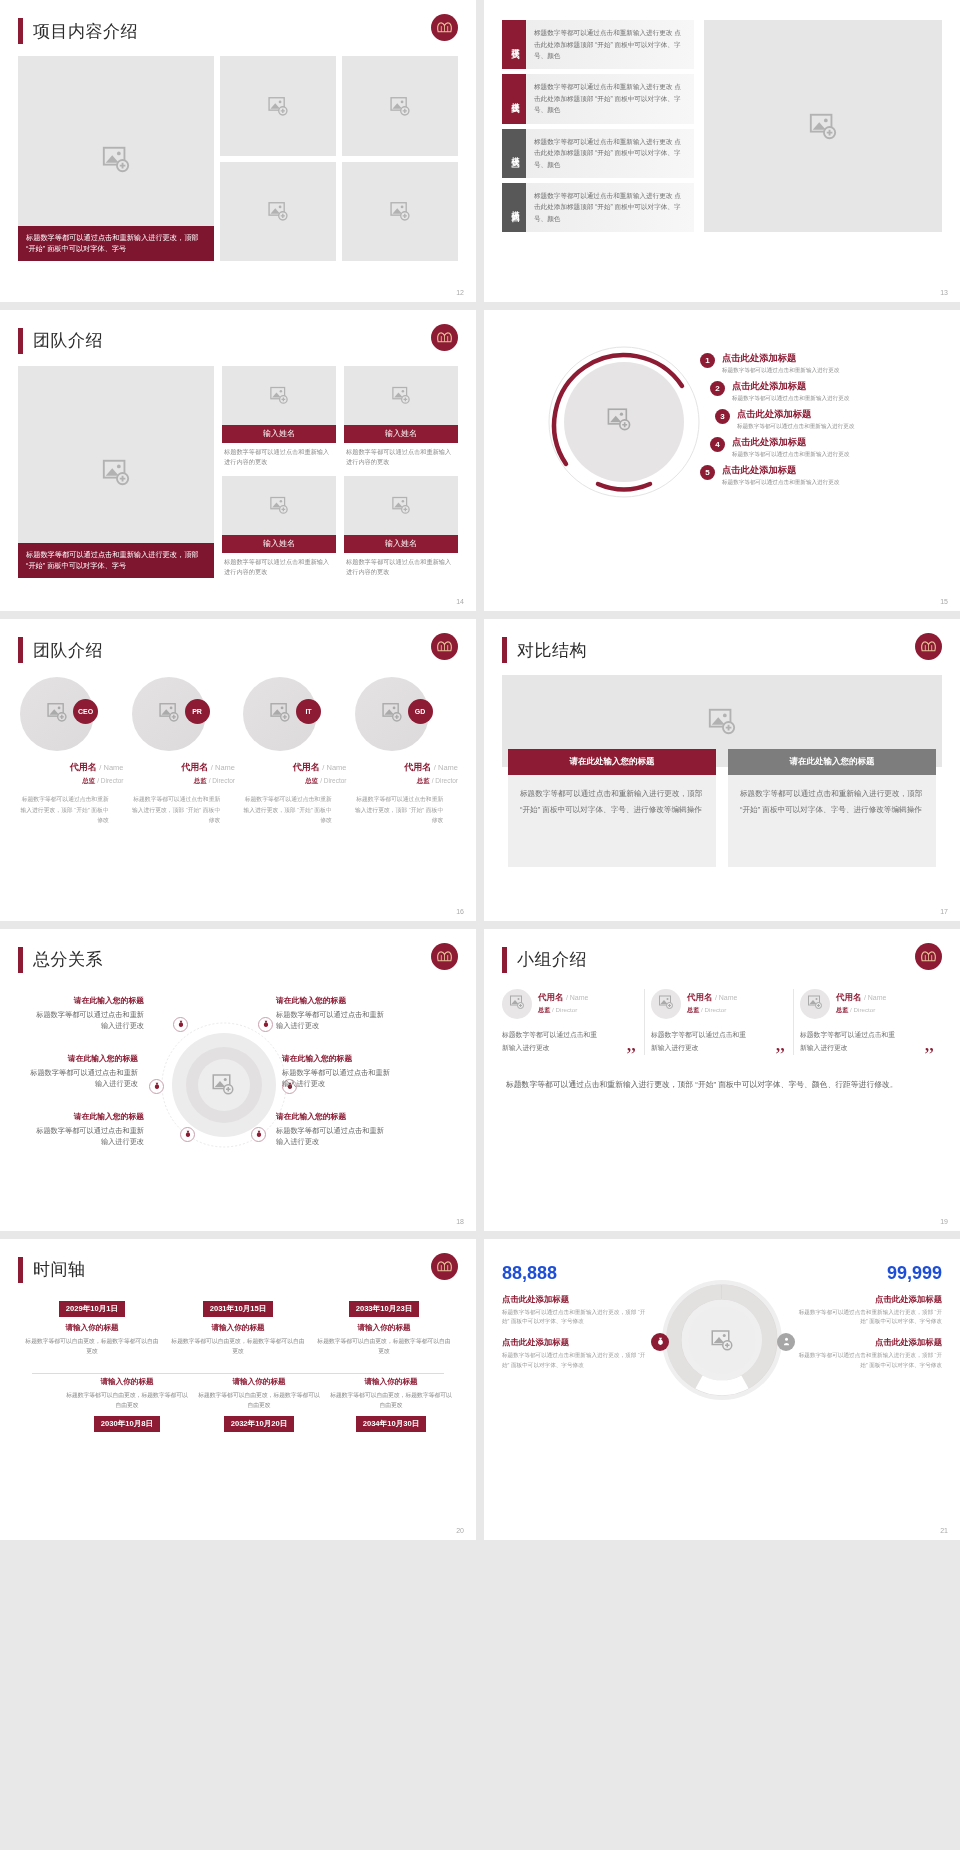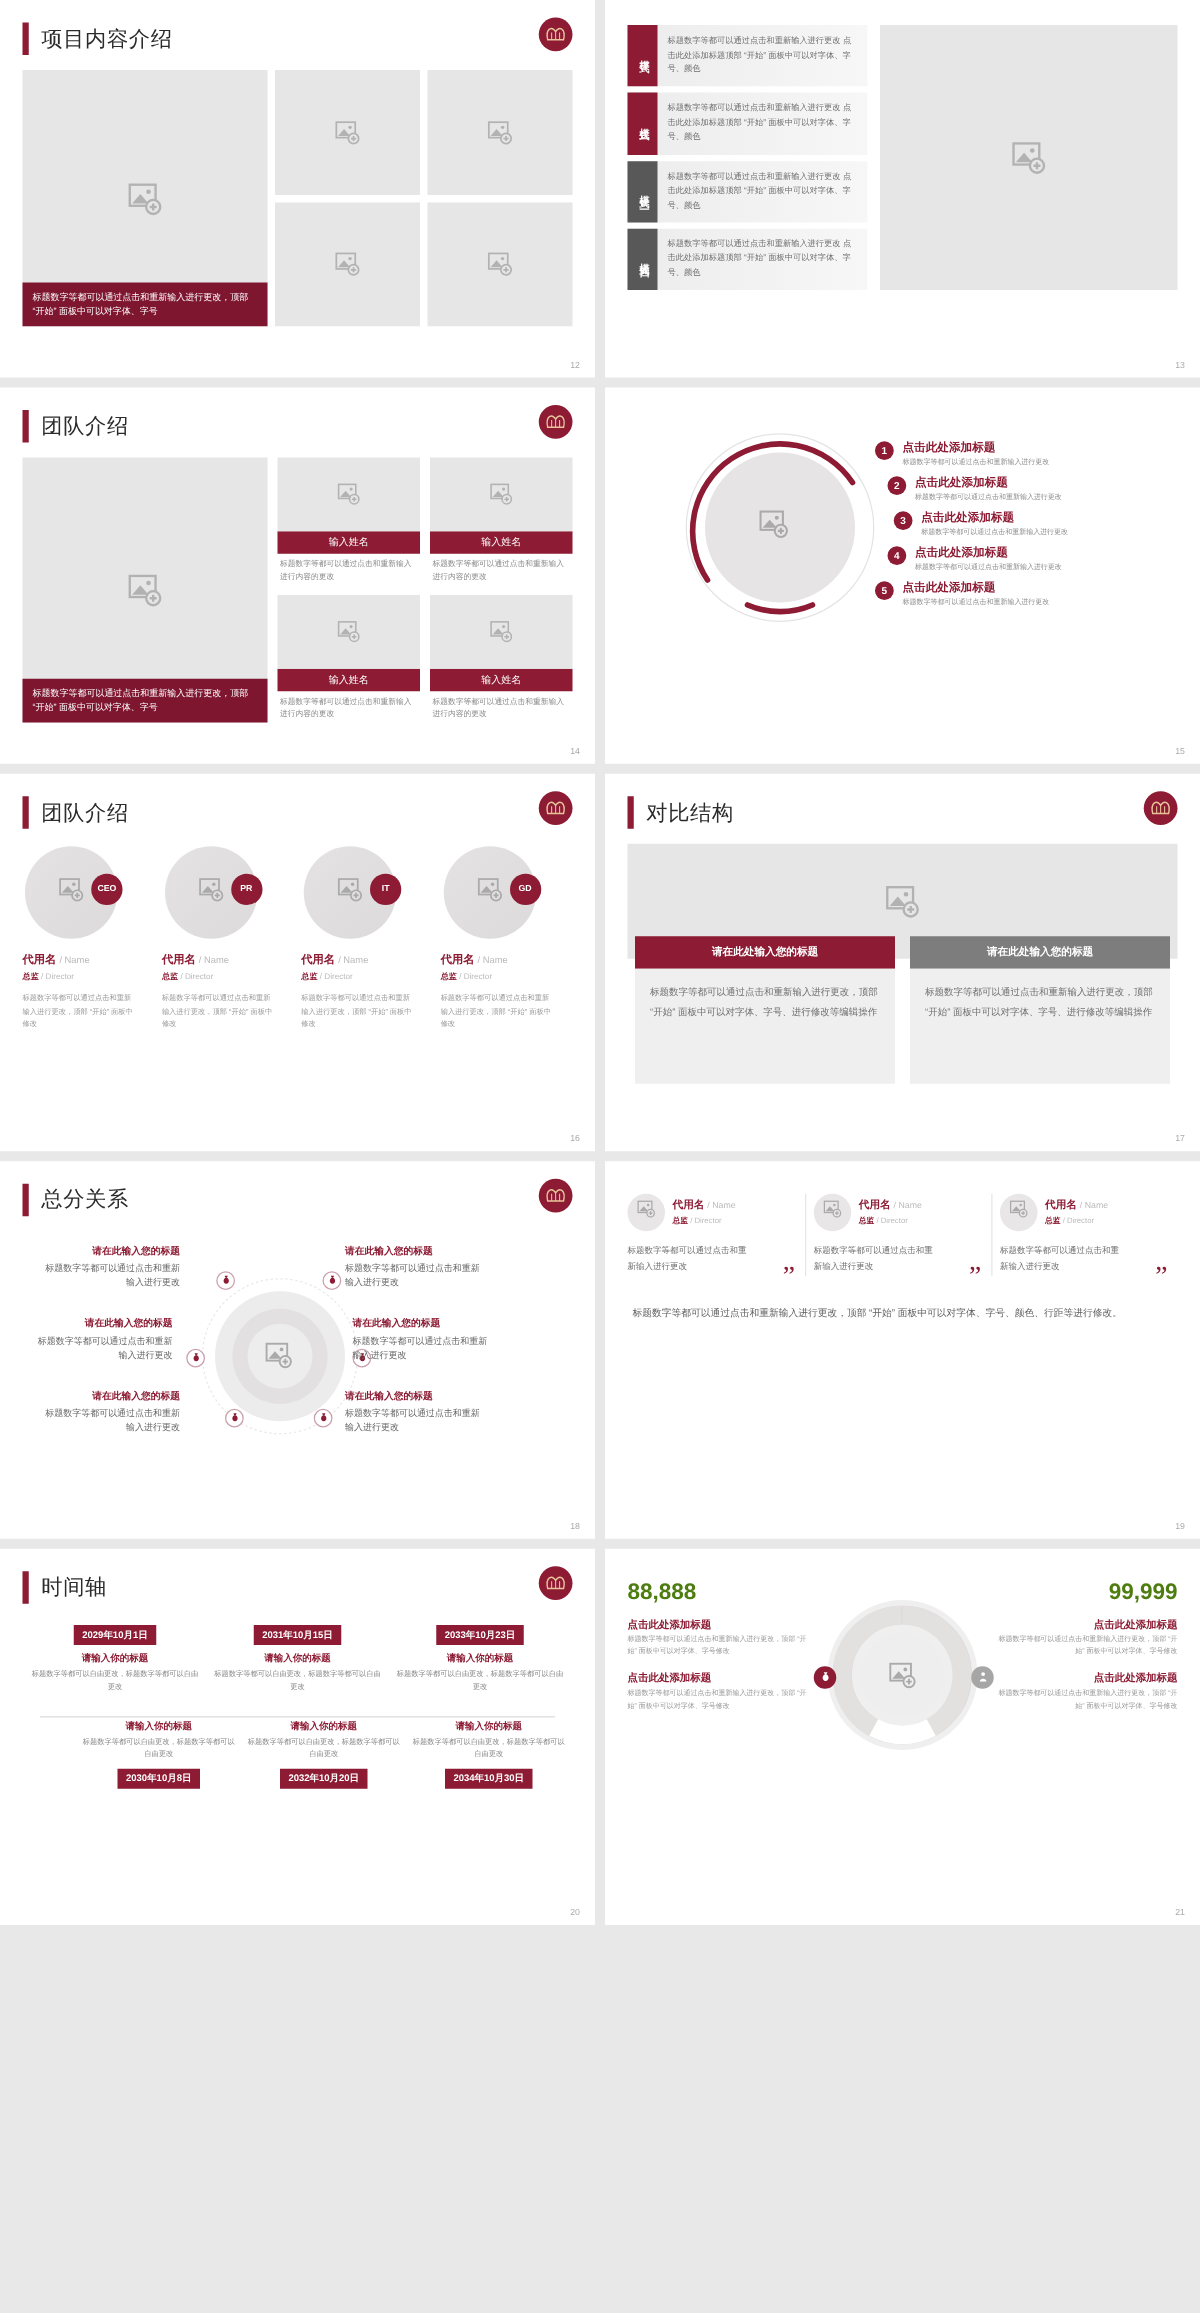--- a/index.html
+++ b/index.html
@@ -83,21 +83,21 @@
   .s15-num {
     flex:0 0 15px; height:15px; border-radius:50%; background:#8C1B33;
     color:#fff; font-size:8px; font-weight:bold;
     display:flex; align-items:center; justify-content:center; margin-right:7px; margin-top:1px;
   }
   .s15-t { font-size:9.3px; font-weight:bold; color:#8C1B33; line-height:1.3; }
   .s15-d { font-size:5.6px; color:#8e8e8e; line-height:1.5; margin-top:2px; }
 
   
   .s16-row { display:flex; gap:6px; margin-top:10px; }
-  .s16-col { flex:1; }
+  .s16-col { flex:1;text-align:right; }
   .s16-av { position:relative; width:74px; height:74px; margin:0 auto 0 2px; }
   .s16-av .disc {
     position:absolute; inset:0; border-radius:50%;
     background:linear-gradient(135deg,#e4e2e2,#dcdada);
   }
   .s16-av .shadow {
     position:absolute; left:-6px; top:4px; width:74px; height:74px;
     border-radius:50%; background:#7E1630; z-index:-1;
   }
   .s16-av .ico { position:absolute; left:50%; top:50%; transform:translate(-50%,-50%); }
@@ -159,21 +159,21 @@
     font-size:7.6px; font-weight:bold; padding:3px 7px;
   }
   .s20-t { font-size:7.6px; font-weight:bold; color:#8C1B33; margin-top:6px; }
   .s20-d { font-size:5.8px; color:#888; line-height:1.8; margin-top:3px; }
   .s20-bot .s20-date { margin-top:6px; }
 
   
   .s21-stage { display:flex; margin-top:10px; height:200px; }
   .s21-side { flex:1; }
   .s21-side.right { text-align:right; }
-  .s21-big { font-size:18px; font-weight:bold; color:#4d7c0f; }
+  .s21-big { font-size:18px; font-weight:bold; color:#1d4ed8; }
   .s21-blk { margin-top:10px; }
   .s21-t { font-size:8.4px; font-weight:bold; color:#8C1B33; }
   .s21-d { font-size:5.6px; color:#999; line-height:1.75; margin-top:3px; }
   .s21-mid { flex:0 0 150px; position:relative; }
   .s21-donut { position:absolute; left:12px; top:14px; width:126px; height:126px; }
   .s21-pin {
     position:absolute; width:18px; height:18px; border-radius:50%;
     display:flex; align-items:center; justify-content:center;
   }
 </style>
@@ -644,20 +644,30 @@
       </div>
       <div class="s18-txt" style="left:258px;top:130px;text-align:left;">
         <div class="s18-t">请在此输入您的标题</div>
         <div class="s18-d">标题数字等都可以通过点击和重新输入进行更改</div>
       </div>
     </div>
     <div class="pgnum">18</div>
   </div>
 
   <div class="slide">
+    <div class="hdr">
+      <div class="hdr-bar"></div>
+      <div class="hdr-title">小组介绍</div>
+      <div class="logo">
+        <svg width="17" height="13" viewBox="0 0 24 18">
+            <path d="M3 15 Q1 6 5 3 Q9 1 12 6 Q15 1 19 3 Q23 6 21 15 Z" fill="none" stroke="#e8c39a" stroke-width="1.6"></path>
+            <path d="M12 6 L12 15 M7.5 7 L7.5 15 M16.5 7 L16.5 15" stroke="#e8c39a" stroke-width="1.2"></path>
+          </svg>
+      </div>
+    </div>
     <div class="s19-row">
       <div class="s19-c">
         <div class="s19-head">
           <div class="s19-av">
               <span><svg width="16" height="16" viewBox="0 0 32 32">
                   <rect x="3" y="4" width="22" height="18" fill="none" stroke="#aaa" stroke-width="2"></rect>
                   <circle cx="19" cy="10" r="2" fill="#aaa"></circle>
                   <path d="M5 20 L12 12 L19 20 L23 16 L23 20 Z" fill="#aaa"></path>
                   <circle cx="23" cy="23" r="6" fill="#e8e6e6" stroke="#aaa" stroke-width="2"></circle>
                   <path d="M23 20 L23 26 M20 23 L26 23" stroke="#aaa" stroke-width="2"></path>

